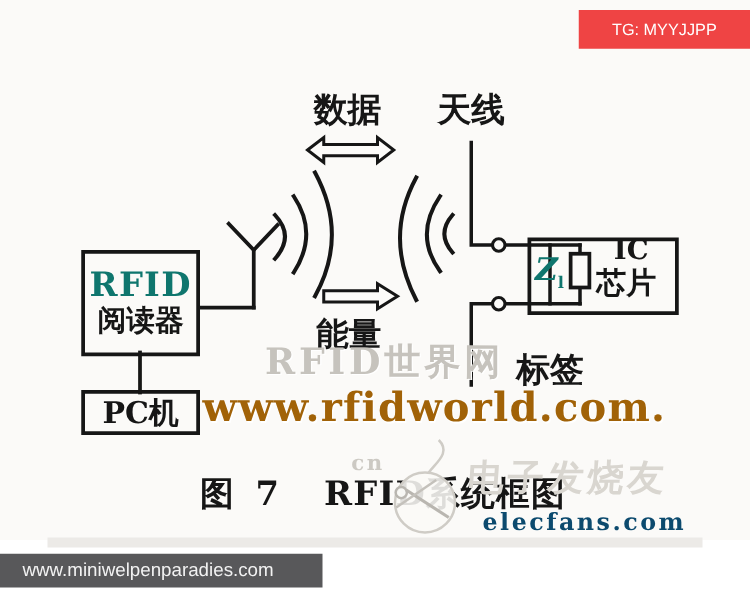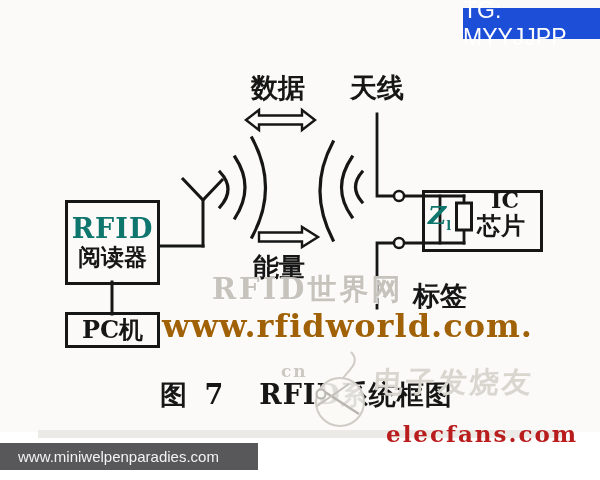--- a/index.html
+++ b/index.html
@@ -39,28 +39,28 @@
   .caption .ttl{font-size:27px;font-weight:bold;letter-spacing:1px;margin-left:32px;}
 
   
   .wm{position:absolute;pointer-events:none;font-weight:bold;}
   .wm-site{left:212px;top:270px;z-index:5;font-size:29px;letter-spacing:3px;color:#c6c3bd;
            text-shadow:1px 1px 0 #ffffff;}
   .wm-url{left:162px;top:307px;z-index:5;font-size:32px;letter-spacing:1px;color:#a16207;
           text-shadow:1px 1px 0 #ffffff;}
   .wm-cn{left:281px;top:361px;z-index:6;font-size:17px;letter-spacing:2px;color:#ccc9c3;}
   .wm-ef-name{left:374px;top:363px;z-index:5;font-size:29px;letter-spacing:3px;color:#d9d6d0;transform:skewX(-4deg);}
-  .wm-ef-url{left:386px;top:420px;z-index:5;font-size:23px;letter-spacing:2px;color:#b91c1c;}
+  .wm-ef-url{left:386px;top:407px;z-index:5;font-size:19px;letter-spacing:2px;color:#0c4a6e;}
 
   svg.logo{position:absolute;left:303px;top:348px;z-index:6;pointer-events:none;}
 
   
-  .tag-badge{position:absolute;left:463px;top:8px;width:137px;height:31px;background:#1d4ed8;z-index:10;
+  .tag-badge{position:absolute;left:463px;top:8px;width:137px;height:31px;background:#ef4444;z-index:10;
              display:flex;align-items:center;justify-content:center;
-             font-family:"Liberation Sans", sans-serif;font-size:23px;color:#ffffff;}
+             font-family:"Liberation Sans", sans-serif;font-size:13px;color:#ffffff;}
   .bottom-bar{position:absolute;left:0;top:443px;width:258px;height:27px;background:#58585a;z-index:10;
               display:flex;align-items:center;padding-left:18px;box-sizing:border-box;
               font-family:"Liberation Sans", sans-serif;font-size:15px;color:#f2f2f2;}
 </style>
 </head>
 <body>
 
 <div class="scan"></div>
 <div class="scan-edge"></div>
 

